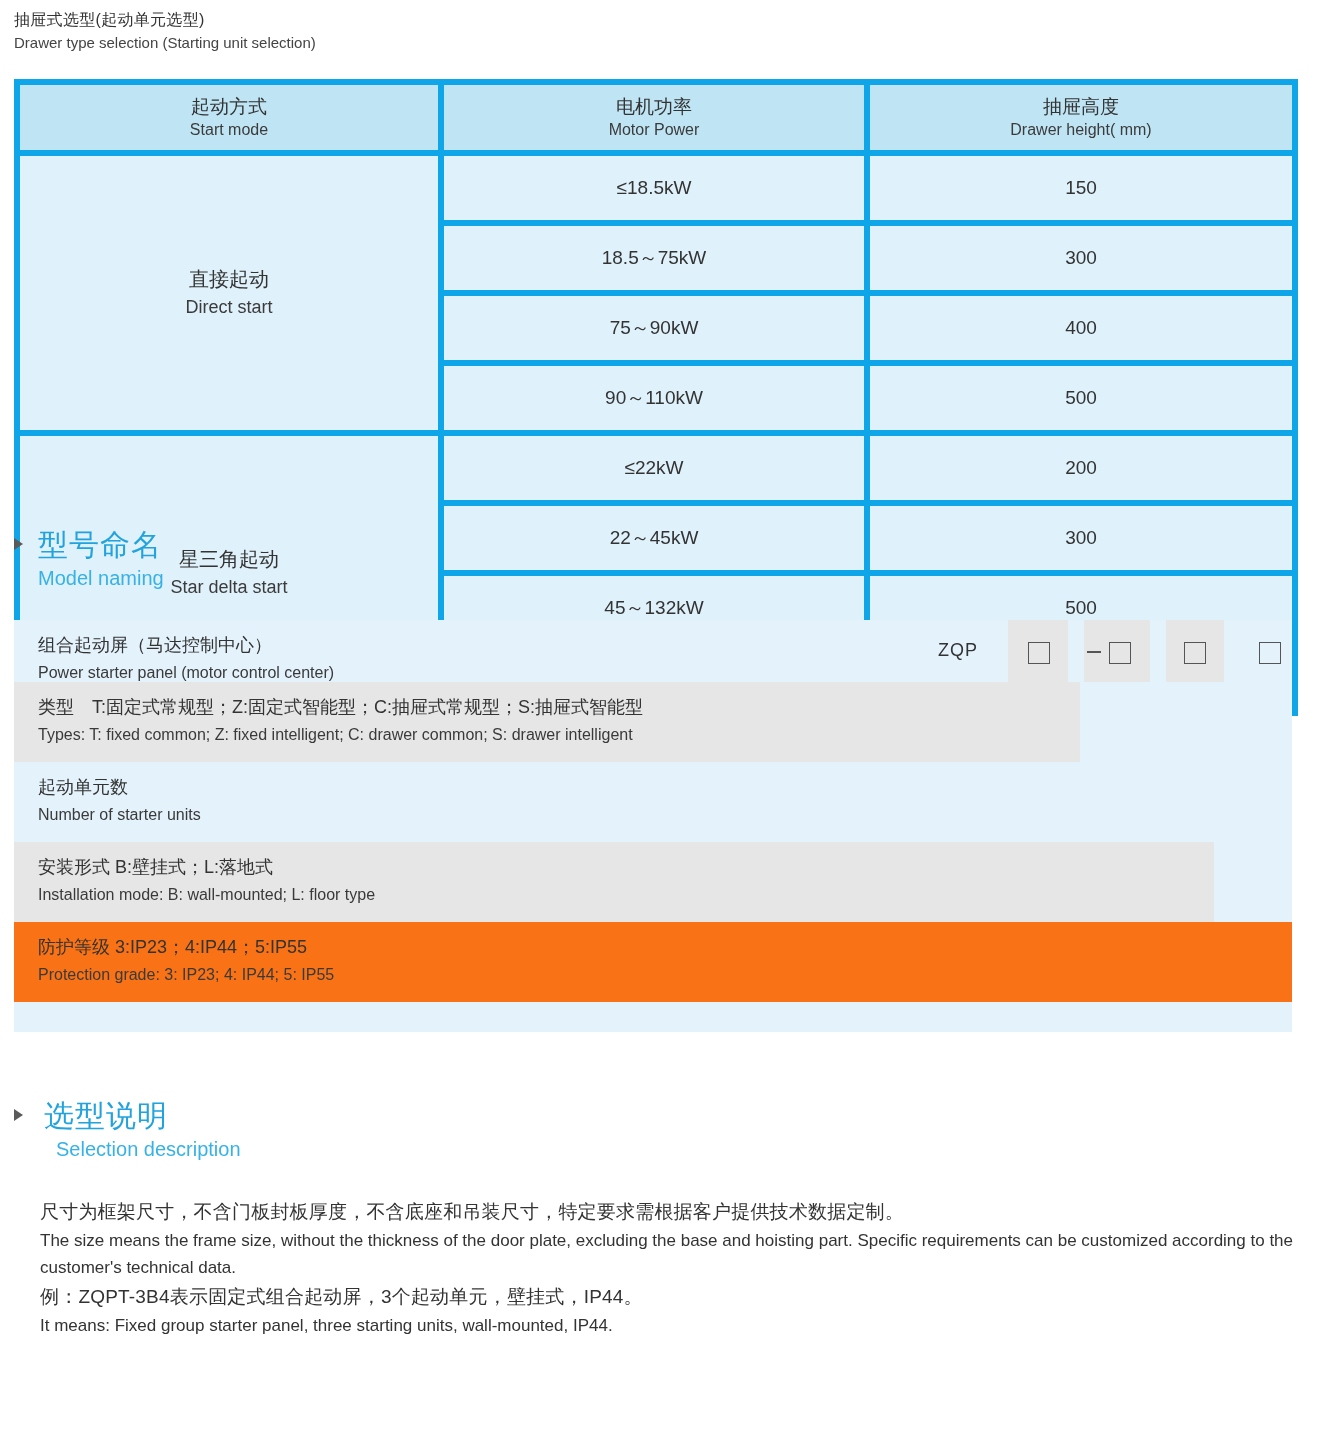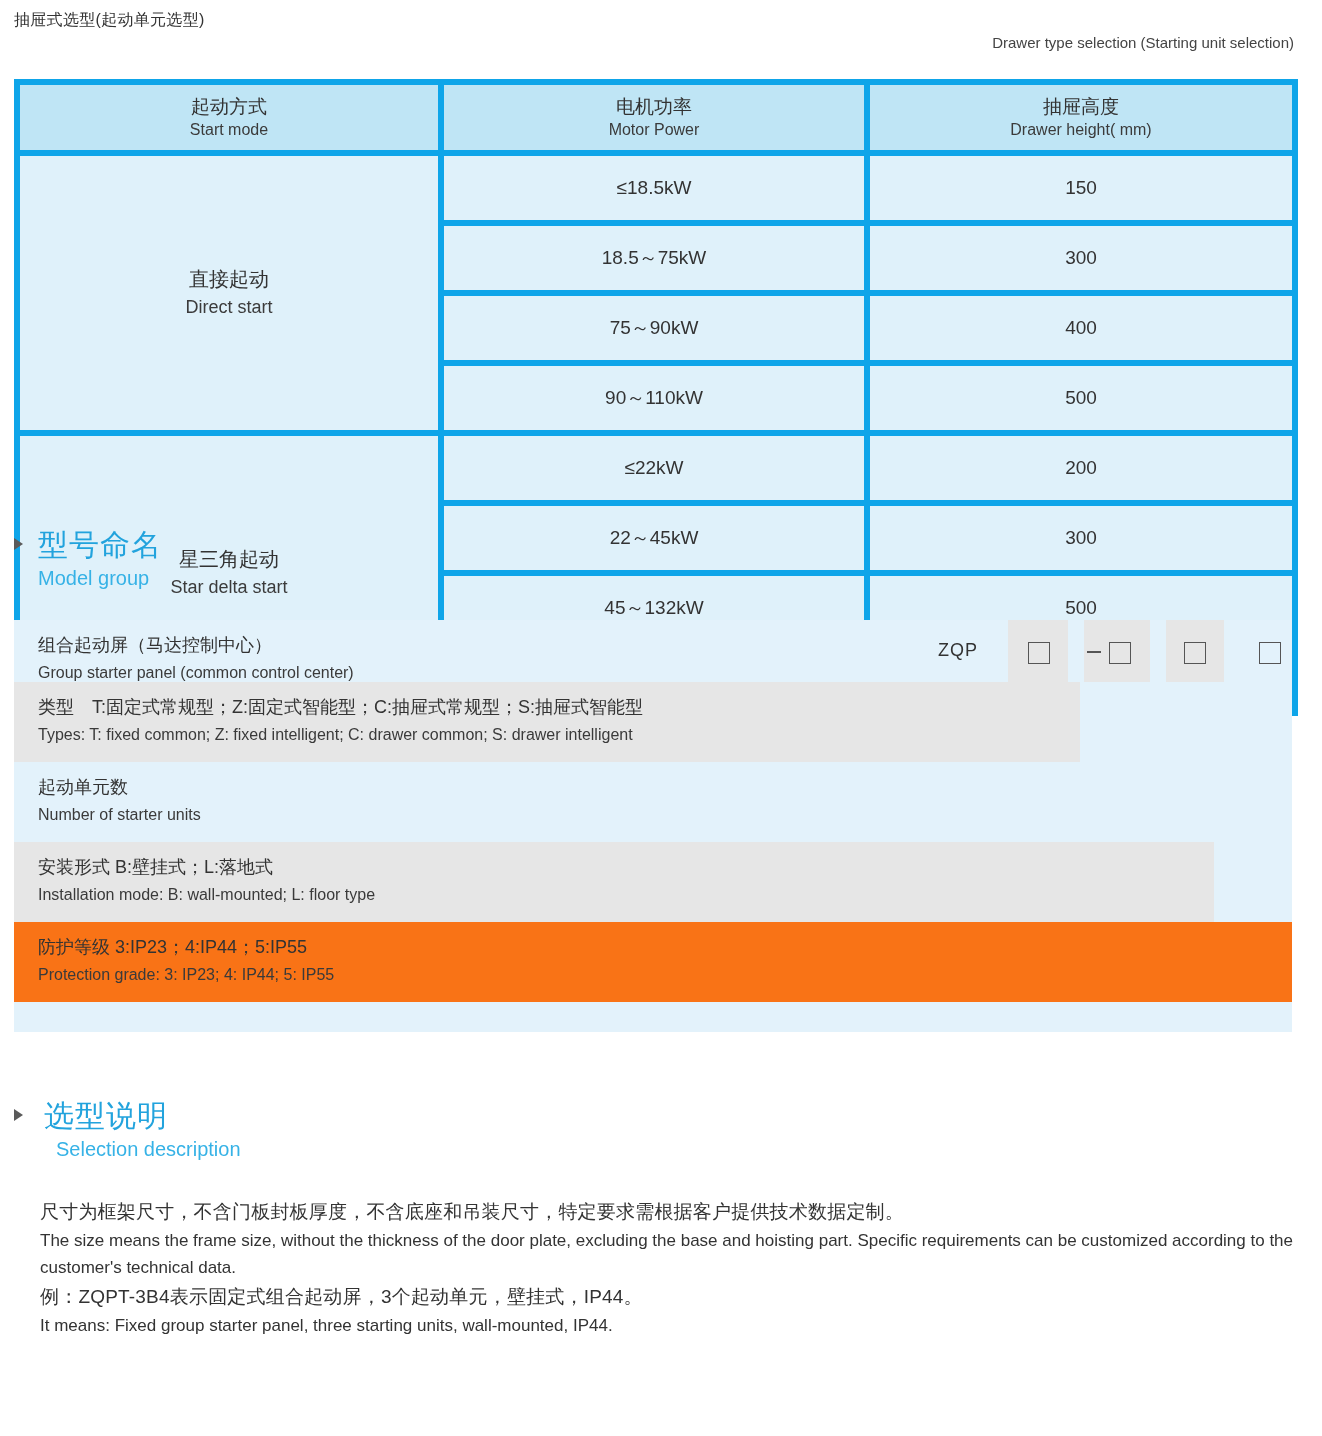--- a/index.html
+++ b/index.html
@@ -33,21 +33,20 @@
   .caption .cn {
     font-size: 16px;
     color: #333;
     line-height: 24px;
     letter-spacing: 0.3px;
   }
   .caption .en {
     font-size: 15px;
     color: #444;
     line-height: 22px;
-    text-align: right;
   }
 
   
   .spec-table {
     position: absolute;
     left: 14px;
     top: 79px;
     width: 1278px;
     border-collapse: collapse;
     table-layout: fixed;
@@ -296,28 +295,28 @@
       <tr>
         <td>132～200kW</td>
         <td>700</td>
       </tr>
     </tbody>
   </table>
 
   <div class="section-head" id="model-naming-head">
     <span class="arrow"></span>
     <div class="title-cn">型号命名</div>
-    <div class="title-en">Model group</div>
+    <div class="title-en">Model naming</div>
   </div>
 
   <div class="naming">
 
     <div class="naming-row" id="naming-row-0">
       <div class="cn">组合起动屏（马达控制中心）</div>
-      <div class="en">Group starter panel (common control center)</div>
+      <div class="en">Power starter panel (motor control center)</div>
     </div>
 
     <div class="cell-shade" id="shade-1"></div>
     <div class="cell-shade" id="shade-2"></div>
     <div class="cell-shade" id="shade-3"></div>
 
     <div class="zqp-label">ZQP</div>
     <div class="code-box" id="code-box-1"></div>
     <div class="dash"></div>
     <div class="code-box" id="code-box-2"></div>

